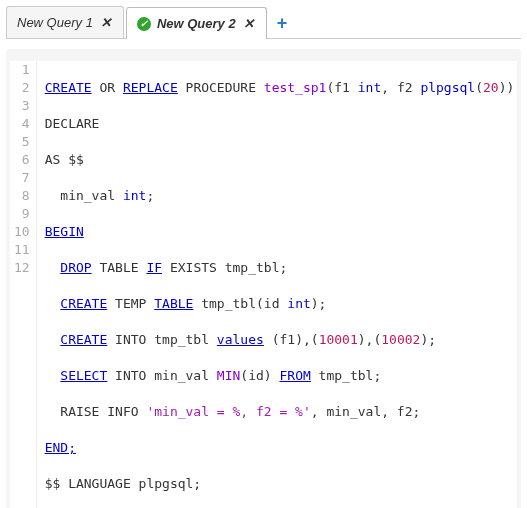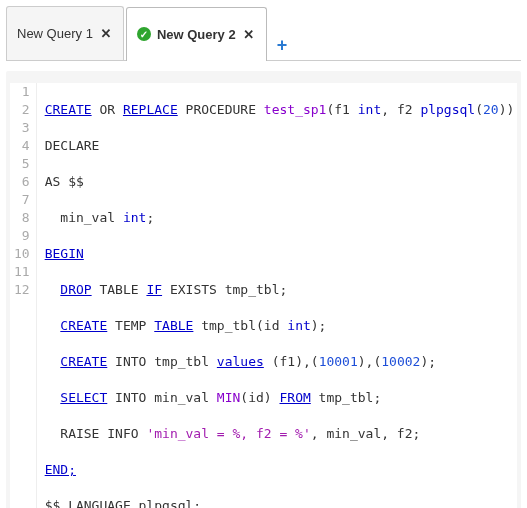--- a/index.html
+++ b/index.html
@@ -12,30 +12,32 @@
     overflow: hidden;
   }
   .tabs {
     display: flex;
     align-items: flex-end;
     padding: 6px 6px 0 6px;
     gap: 0;
   }
   .tab {
     display: flex;
+    align-items: center;
     gap: 6px;
-    padding: 19px 10px;
+    padding: 8px 10px;
     border: 1px solid #ccc;
     border-bottom: none;
     background: #f5f5f5;
     color: #333;
     font-size: 13px;
     cursor: pointer;
     border-radius: 3px 3px 0 0;
     margin-right: 2px;
+    font-style: italic;
   }
   .tab.active {
     background: #fff;
     font-weight: bold;
     border-color: #bbb;
     position: relative;
     top: 1px;
   }
   .tab .status-icon {
     width: 14px; height: 14px;
@@ -88,21 +90,21 @@
     border-right: 1px solid #eee;
   }
   .gutter div { height: 18px; }
   .code {
     padding: 0 8px;
     white-space: pre;
     color: #333;
   }
   .kw { color: #0000cc; text-decoration: underline; }
   .func { color: #8800cc; }
-  .num { color: #1d4ed8; }
+  .num { color: #be185d; }
   .str { color: #a21caf; }
   .type { color: #0000cc; }
   .code-line { height: 18px; }
 </style>
 </head>
 <body>
 
 <div class="tabs">
   <div class="tab">
     <span>New Query 1</span>

